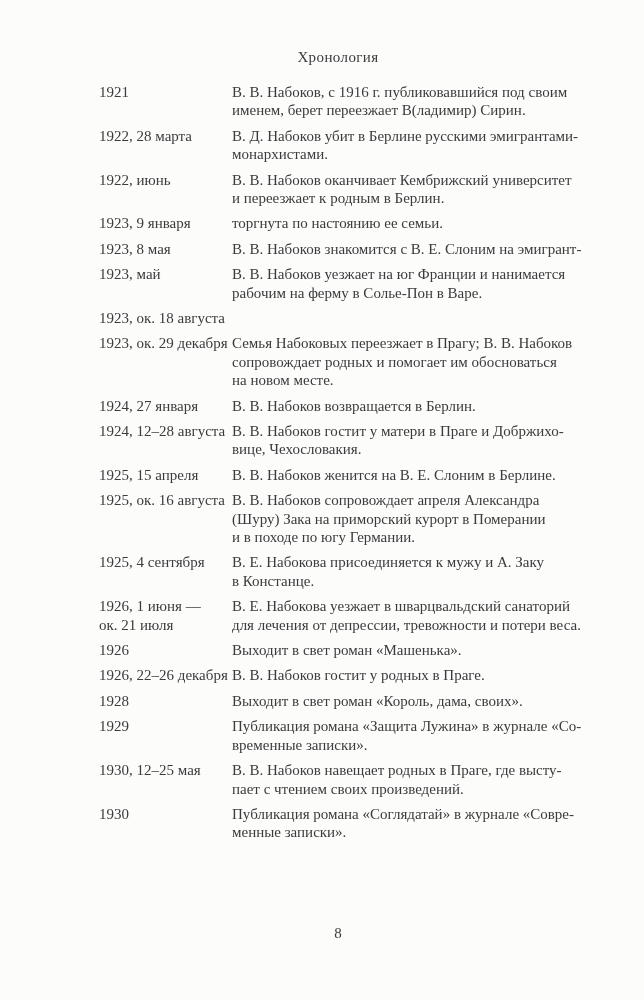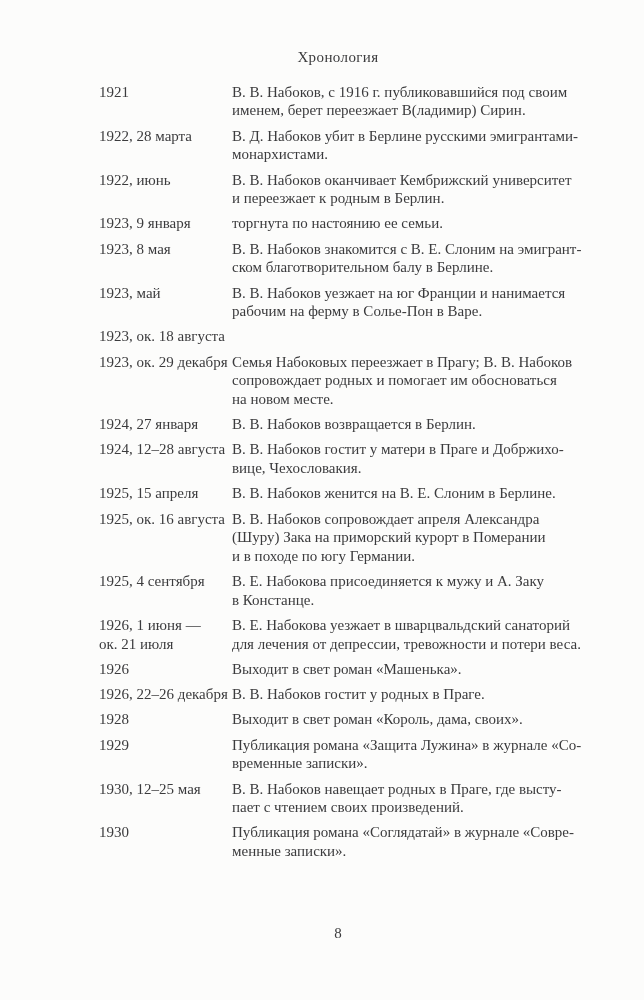--- a/index.html
+++ b/index.html
@@ -96,21 +96,20 @@
           <div class="event-cell">
             <span class="line">торгнута по настоянию ее семьи.</span>
           </div>
         </div>
         <div class="row">
           <div class="date-cell">
             <span class="line">1923, 8 мая</span>
           </div>
           <div class="event-cell">
             <span class="line">В. В. Набоков знакомится с В. Е. Слоним на эмигрант-</span>
-            <span class="line">ском благотворительном балу в Берлине.</span>
           </div>
         </div>
         <div class="row">
           <div class="date-cell">
             <span class="line">1923, май</span>
           </div>
           <div class="event-cell">
             <span class="line">В. В. Набоков уезжает на юг Франции и нанимается</span>
             <span class="line">рабочим на ферму в Солье-Пон в Варе.</span>
           </div>

